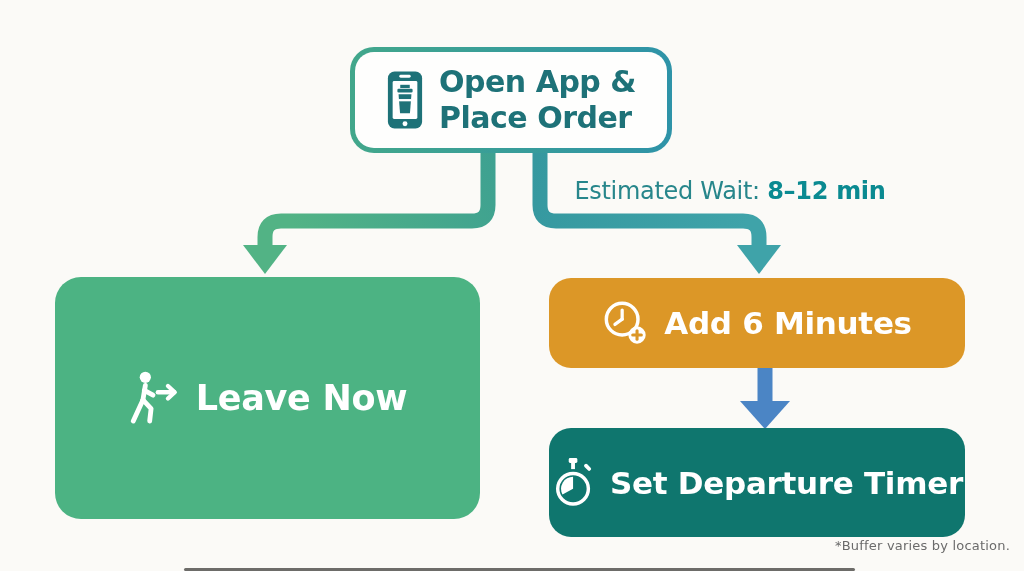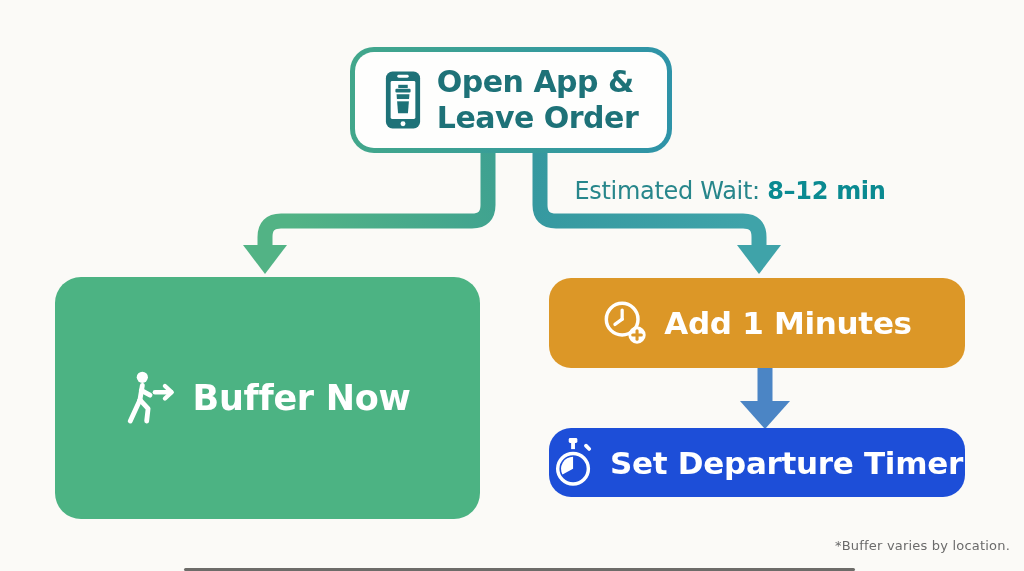--- a/index.html
+++ b/index.html
@@ -42,21 +42,21 @@
   }
   .leave-node{
     left:55px;top:277px;width:425px;height:242px;background:#4CB383;
     border-radius:26px;font-size:35px;gap:16px;
   }
   .add-node{
     left:549px;top:278px;width:416px;height:90px;background:#DC9727;
     font-size:31px;gap:14px;
   }
   .timer-node{
-    left:549px;top:428px;width:416px;height:69px;background:#1d4ed8;
+    left:549px;top:428px;width:416px;height:109px;background:#0f766e;
     font-size:31px;gap:13px;
   }
   .node-label{white-space:nowrap;}
   
   .footnote{
     position:absolute;right:14px;top:538px;font-size:13px;color:#6B6B6B;
     letter-spacing:0.2px;
   }
   
   .bottom-bar{
@@ -105,21 +105,21 @@
         <rect x="7" y="12" width="26" height="40" rx="1.5" fill="#FFFFFF"></rect>
         <rect x="14" y="5.5" width="12" height="3" rx="1.5" fill="#FFFFFF"></rect>
         <circle cx="20" cy="57" r="2.6" fill="#FFFFFF"></circle>
         <rect x="15" y="16" width="10" height="3.4" fill="#1E7278"></rect>
         <rect x="12" y="20.2" width="16" height="4" rx="1.2" fill="#1E7278"></rect>
         <path d="M13.2,26 L26.8,26 L25.2,46 L14.8,46 Z" fill="#1E7278"></path>
         <rect x="13.6" y="31" width="12.8" height="2.4" fill="#FFFFFF"></rect>
       </svg>
       <div class="start-title">
         <div>Open App &amp;</div>
-        <div>Leave Order</div>
+        <div>Place Order</div>
       </div>
     </div>
   </div>
 
   <div class="wait-label right">
     <span>Estimated Wait: </span><span class="wait-value">8–12 min</span>
   </div>
 
   <div class="node leave-node">
     <svg class="icon" width="52" height="56" viewBox="0 0 54 58">
@@ -128,37 +128,37 @@
         <path d="M18,16 L15.5,31"></path>
         <path d="M17,21 L26,26"></path>
         <path d="M15.5,31 L24,40 L22.5,53"></path>
         <path d="M15.5,31 L10,43 L5.5,53"></path>
       </g>
       <g stroke="#FFFFFF" stroke-width="4.5" stroke-linecap="round" stroke-linejoin="round" fill="none">
         <path d="M31,23 L48,23"></path>
         <path d="M41.5,16.5 L48.5,23 L41.5,29.5"></path>
       </g>
     </svg>
-    <span class="node-label">Buffer Now</span>
+    <span class="node-label">Leave Now</span>
   </div>
 
   <div class="node add-node">
     <svg class="icon" width="48" height="48" viewBox="0 0 50 50">
       <circle cx="21" cy="21" r="16.5" fill="none" stroke="#FFFFFF" stroke-width="3.6"></circle>
       <g stroke="#FFFFFF" stroke-width="3.4" stroke-linecap="round">
         <path d="M21,21 L21,11.5"></path>
         <path d="M21,21 L13.5,26.5"></path>
       </g>
       <circle cx="36.5" cy="37.5" r="9" fill="#FFFFFF"></circle>
       <g stroke="#DC9727" stroke-width="3.2" stroke-linecap="round">
         <path d="M36.5,33 L36.5,42"></path>
         <path d="M32,37.5 L41,37.5"></path>
       </g>
     </svg>
-    <span class="node-label">Add 1 Minutes</span>
+    <span class="node-label">Add 6 Minutes</span>
   </div>
 
   <div class="node timer-node">
     <svg class="icon" width="46" height="52" viewBox="0 0 48 54">
       <rect x="18.5" y="1" width="9" height="5" rx="1.5" fill="#FFFFFF"></rect>
       <rect x="21" y="5.5" width="4" height="7" fill="#FFFFFF"></rect>
       <rect x="34" y="8.5" width="8.5" height="4" rx="1.8" fill="#FFFFFF" transform="rotate(45 38 10.5)"></rect>
       <circle cx="23" cy="33" r="16" fill="none" stroke="#FFFFFF" stroke-width="3.6"></circle>
       <path d="M23,20.5 A12.5,12.5 0 0 0 12,39 L23,33 Z" fill="#FFFFFF"></path>
     </svg>

